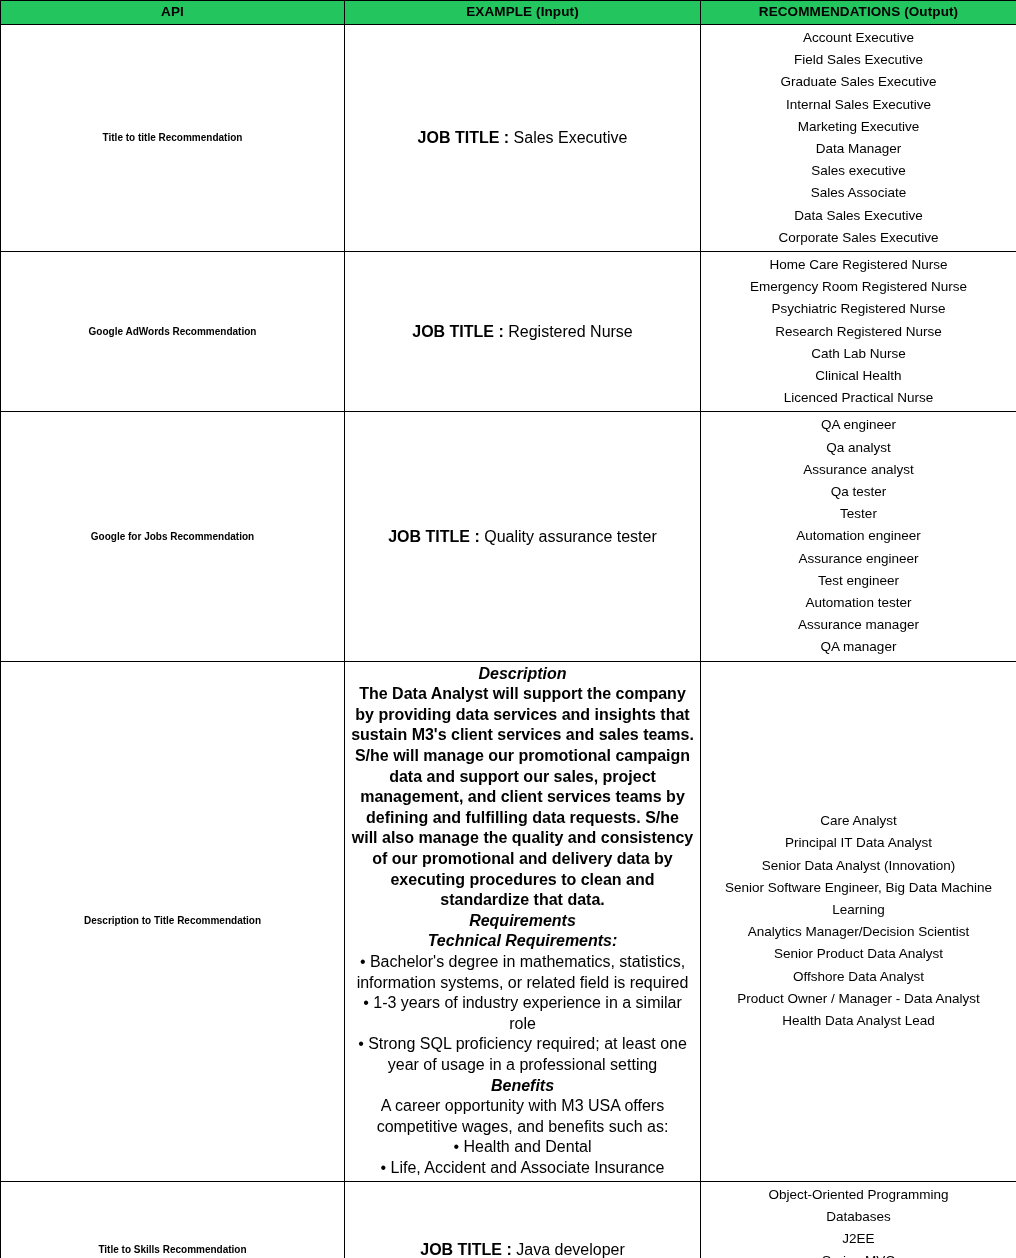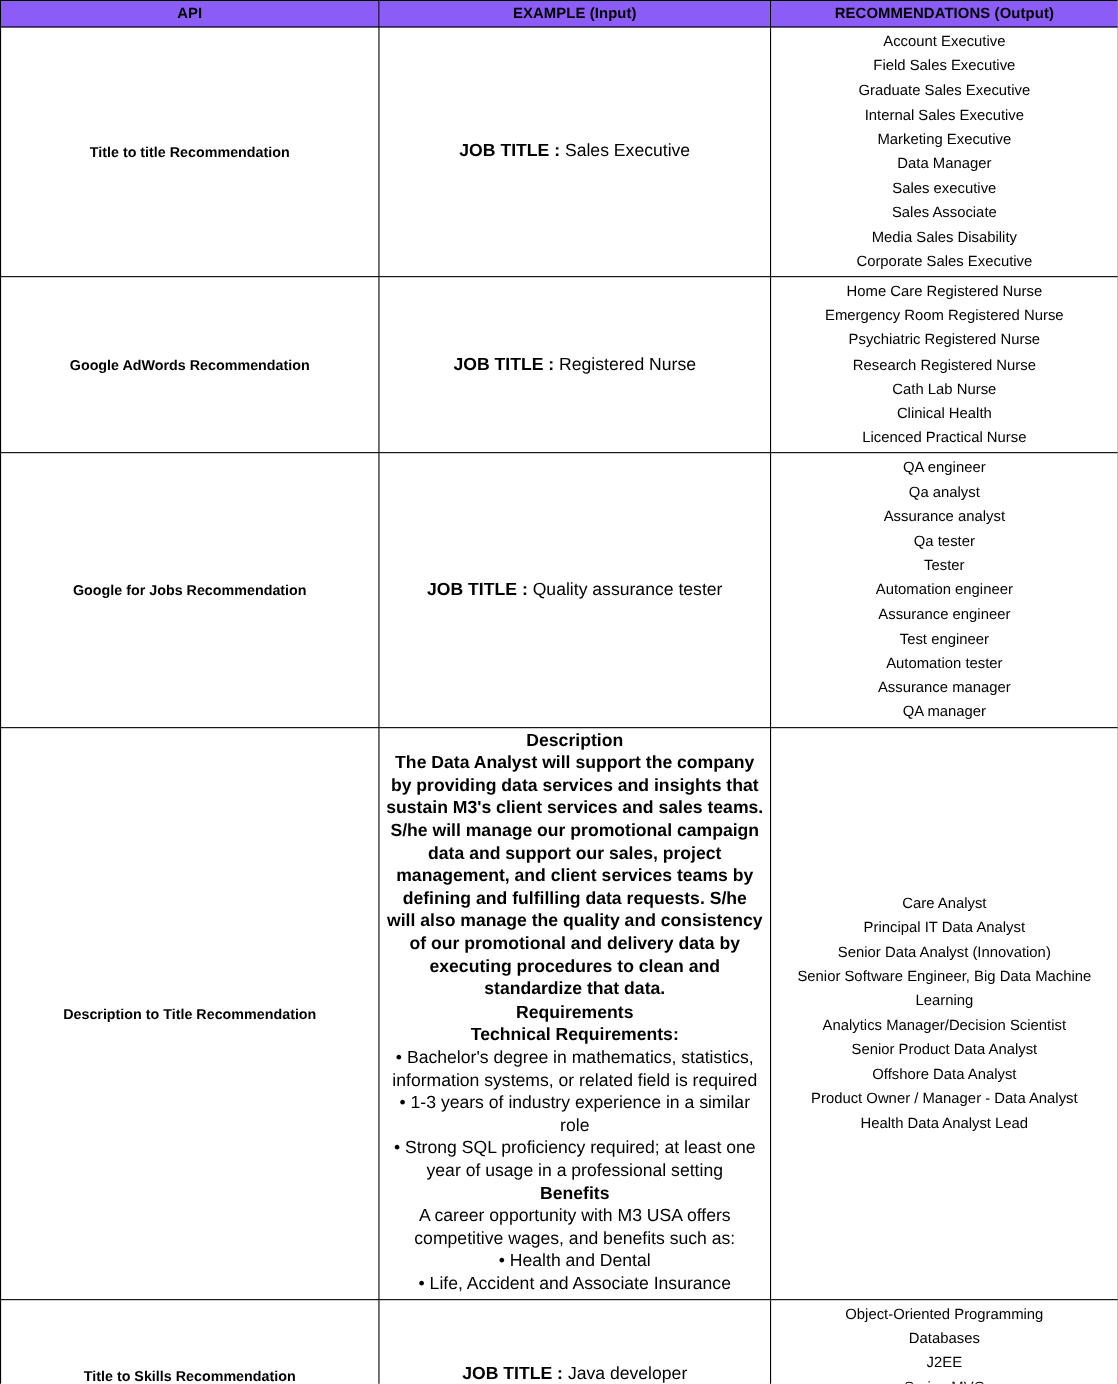--- a/index.html
+++ b/index.html
@@ -18,21 +18,21 @@
     width: 1016px;
     border-collapse: collapse;
     table-layout: fixed;
     border: 1.5px solid #000;
   }
   col.col-api { width: 344px; }
   col.col-example { width: 356px; }
   col.col-recs { width: 316px; }
 
   thead th {
-    background: #8b5cf6;
+    background: #22c55e;
     border: 1.5px solid #000;
     font-size: 13.5px;
     font-weight: bold;
     text-align: center;
     padding: 4px 2px 5px 2px;
     height: 24px;
     box-sizing: border-box;
     line-height: 1;
     letter-spacing: 0.1px;
   }
@@ -41,21 +41,21 @@
     vertical-align: middle;
     text-align: center;
     font-size: 13.5px;
     line-height: 1;
     padding: 2px 4px;
     box-sizing: border-box;
     margin-left: 36px;
   }
   td.api-cell {
     font-weight: bold;
-    font-size: 13px;
+    font-size: 10px;
   }
   td.example-cell {
     font-size: 16px;
   }
   td.recs-cell {
     font-size: 13.5px;
   }
   .jt-label { font-weight: bold; }
   .jt-value { font-weight: normal; }
 
@@ -66,20 +66,21 @@
     display: block;
     line-height: 22.2px;
     white-space: normal;
   }
   
   .desc-block { display: block; text-align: center; }
   .desc-block .d-head {
     display: block;
     font-weight: bold;
     line-height: 20.6px;
+    font-style: italic;
   }
   .desc-block .d-para {
     display: block;
     line-height: 20.6px;
     padding: 0 2px;
     font-weight: bold;
   }
   .desc-block .d-line {
     display: block;
     line-height: 20.6px;
@@ -118,21 +119,21 @@
       <td class="recs-cell">
         <span class="rec-list">
           <span class="rec-item">Account Executive</span>
           <span class="rec-item">Field Sales Executive</span>
           <span class="rec-item">Graduate Sales Executive</span>
           <span class="rec-item">Internal Sales Executive</span>
           <span class="rec-item">Marketing Executive</span>
           <span class="rec-item">Data Manager</span>
           <span class="rec-item">Sales executive</span>
           <span class="rec-item">Sales Associate</span>
-          <span class="rec-item">Media Sales Disability</span>
+          <span class="rec-item">Data Sales Executive</span>
           <span class="rec-item">Corporate Sales Executive</span>
         </span>
       </td>
     </tr>
 
     <tr class="row-1">
       <td class="api-cell">Google AdWords Recommendation</td>
       <td class="example-cell">
         <span class="jt-label">JOB TITLE :</span>
         <span class="jt-value">Registered Nurse</span>

